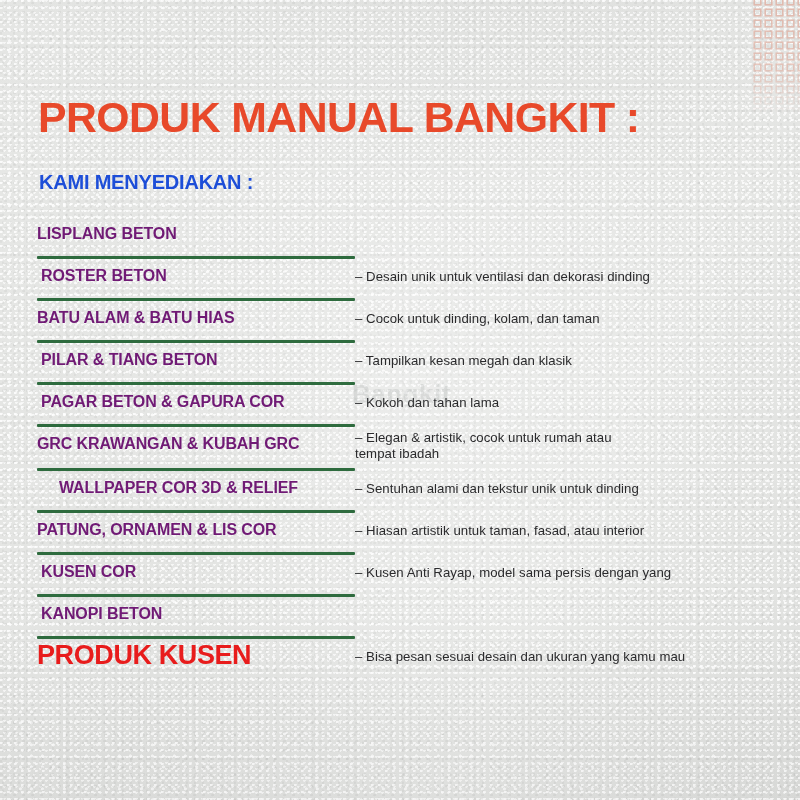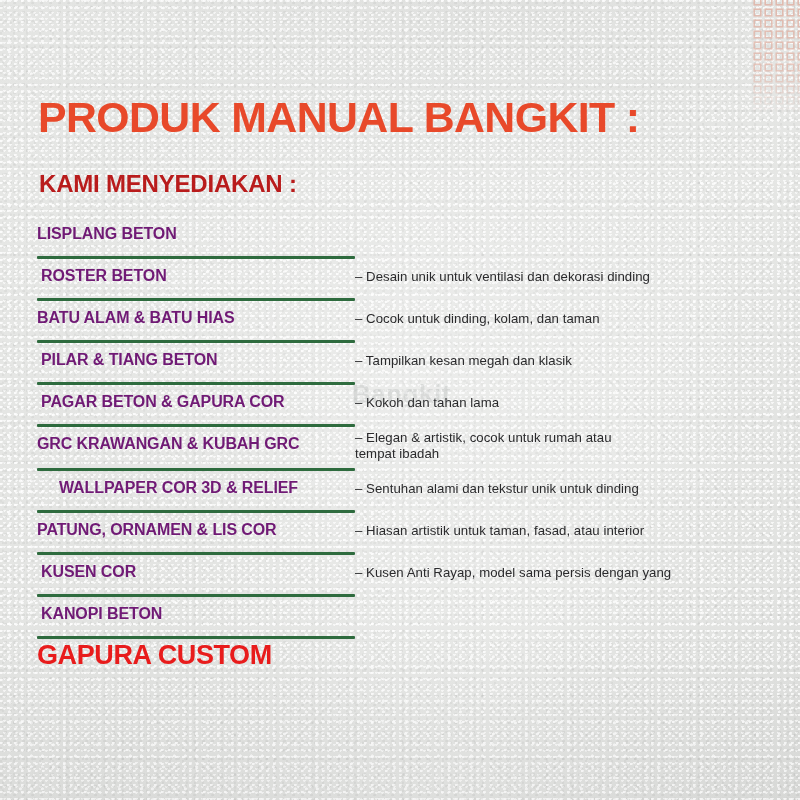--- a/index.html
+++ b/index.html
@@ -61,25 +61,25 @@
     letter-spacing: -0.6px;
     color: #e8492a;
     white-space: nowrap;
     transform: scaleX(1.02);
     transform-origin: left center;
   }
   #subtitle {
     position: absolute;
     left: 39px;
     top: 172px;
-    font-size: 24px;
+    font-size: 20px;
     line-height: 1;
     font-weight: 700;
     letter-spacing: -0.2px;
-    color: #b91c1c;
+    color: #1d4ed8;
     white-space: nowrap;
   }
 
   
   #list {
     position: absolute;
     left: 0;
     top: 214px;
     width: 800px;
   }
@@ -227,18 +227,19 @@
     <div class="desc">– Kusen Anti Rayap, model sama persis dengan yang</div>
   </div>
 
   <div class="row">
     <div class="rule"></div>
     <div class="label indent-1">KANOPI BETON</div>
   </div>
 
   <div class="row">
     <div class="rule"></div>
-    <div class="label custom">GAPURA CUSTOM</div>
+    <div class="label custom">PRODUK KUSEN</div>
+    <div class="desc">– Bisa pesan sesuai desain dan ukuran yang kamu mau</div>
   </div>
 
 </div>
 
 <div id="watermark">Bangkit</div>
 
 </body></html>

